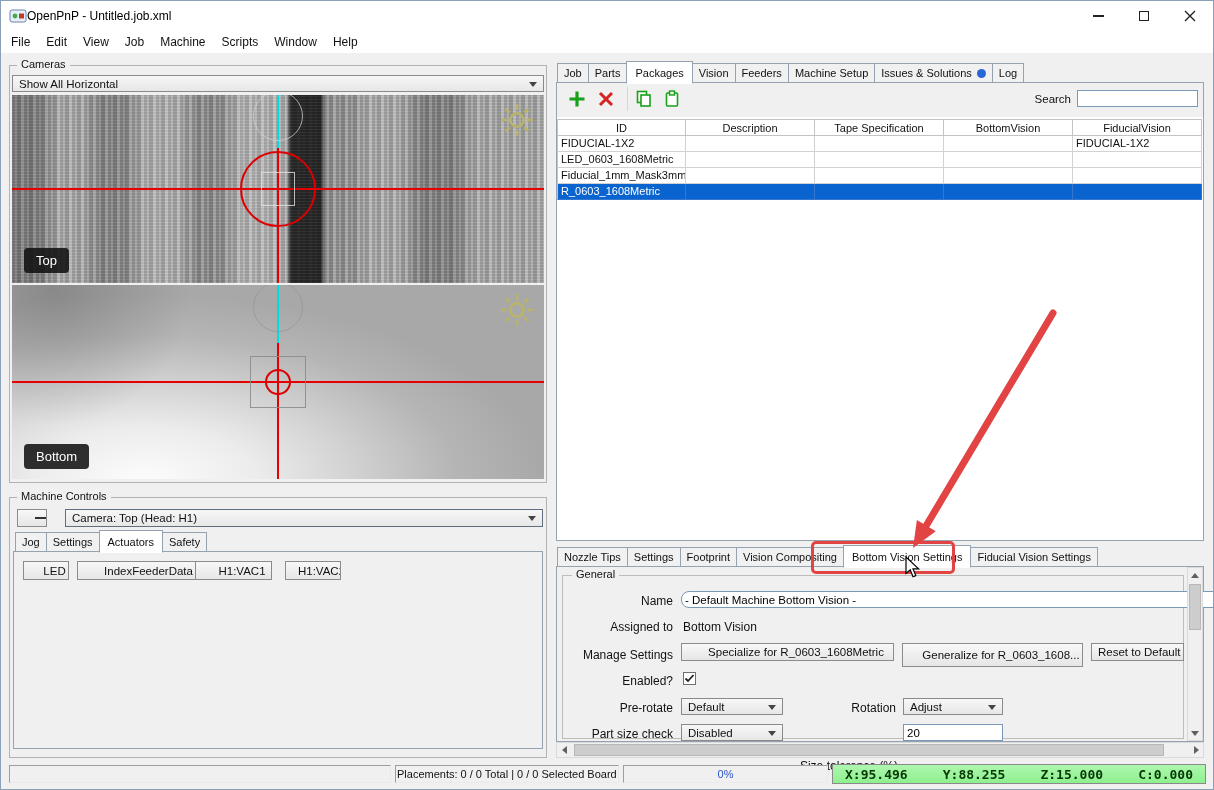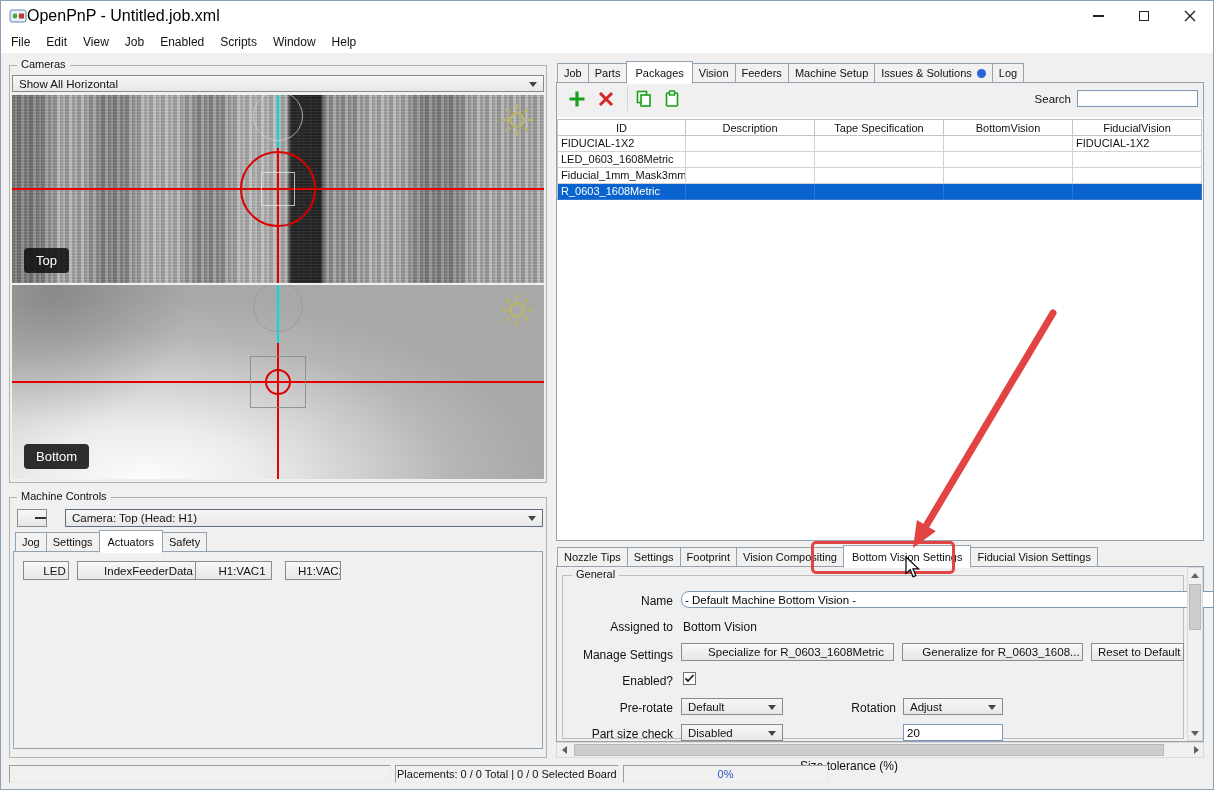--- a/index.html
+++ b/index.html
@@ -2,21 +2,21 @@
 <html><head>
 <meta charset="utf-8">
 <style>
   *{margin:0;padding:0;box-sizing:border-box;}
   html,body{width:1214px;height:790px;}
   body{font-family:"Liberation Sans",sans-serif;font-size:12px;color:#111;background:#dcdcdc;}
   .window{position:absolute;left:0;top:0;width:1214px;height:790px;background:#f0f0f0;border:1px solid #8aa0b8;overflow:hidden;}
   .abs{position:absolute;}
   
   .titlebar{position:absolute;left:0;top:0;right:0;height:30px;background:#fff;display:flex;align-items:center;}
-  .title-text{margin-left:6px;font-size:16px;color:#000;}
+  .title-text{margin-left:6px;font-size:12px;color:#000;}
   .win-controls{position:absolute;right:0;top:0;height:30px;display:flex;}
   .win-btn{width:46px;height:30px;display:flex;align-items:center;justify-content:center;background:#fff;}
   .g-min{width:11px;height:2px;background:#222;}
   .g-max{width:10px;height:10px;border:1.5px solid #222;}
   .menubar{position:absolute;left:0;top:30px;right:0;height:22px;background:#fff;display:flex;align-items:center;padding-left:2px;}
   .menu-item{padding:3px 8px;font-size:12px;}
   
   .group{position:absolute;border:1px solid #b2b2b2;}
   .group-title{position:absolute;background:#f0f0f0;padding:0 4px;font-size:11px;z-index:2;}
   
@@ -93,21 +93,21 @@
           </svg>
         </div>
     </div>
   </div>
 
   <div class="menubar">
     <span class="menu-item">File</span>
     <span class="menu-item">Edit</span>
     <span class="menu-item">View</span>
     <span class="menu-item">Job</span>
-    <span class="menu-item">Enabled</span>
+    <span class="menu-item">Machine</span>
     <span class="menu-item">Scripts</span>
     <span class="menu-item">Window</span>
     <span class="menu-item">Help</span>
   </div>
 
   <div class="group" style="left:8px;top:64px;width:538px;height:418px;"></div>
   <span class="group-title" style="left:16px;top:57px;">Cameras</span>
 
   <div class="combo" style="left:11px;top:74px;width:532px;height:17px;">
     <span>Show All Horizontal</span>
@@ -272,21 +272,21 @@
   <span class="group-title" style="left:571px;top:567px;">General</span>
 
   <span class="flabel" style="left:540px;top:593px;width:132px;">Name</span>
   <input class="tinput" style="left: 680px; top: 590px; width: 606px; height: 17px; border-radius: 8px;" value="- Default Machine Bottom Vision -">
 
   <span class="flabel" style="left:540px;top:619px;width:132px;">Assigned to</span>
   <span class="flabel" style="left:682px;top:619px;width:200px;text-align:left;">Bottom Vision</span>
 
   <span class="flabel" style="left:540px;top:647px;width:132px;">Manage Settings</span>
   <div class="btn" style="left:680px;top:642px;width:213px;height:18px;">Specialize for  R_0603_1608Metric</div>
-  <div class="btn" style="left:901px;top:642px;width:181px;height:18px;">Generalize for R_0603_1608...</div>
+  <div class="btn" style="left:901px;top:642px;width:181px;height:24px;">Generalize for R_0603_1608...</div>
   <div class="btn" style="left:1090px;top:642px;width:93px;height:18px;justify-content:flex-start;padding-left:6px;">Reset to Default</div>
 
   <span class="flabel" style="left:540px;top:673px;width:132px;">Enabled?</span>
   <div class="checkbox" style="left:682px;top:671px;">
     <svg width="11" height="11" viewBox="0 0 11 11">
         <path d="M1.5 5.5 L4 8 L9.5 2" stroke="#222" stroke-width="1.8" fill="none"></path>
       </svg>
   </div>
 
   <span class="flabel" style="left:540px;top:700px;width:132px;">Pre-rotate</span>
@@ -324,20 +324,26 @@
       </div>
     <div class="sb-thumb" style="left:17px;top:1px;width:590px;height:12px;"></div>
     <div class="sb-btn" style="right:0;top:0;">
         <div class="tri-right"></div>
       </div>
   </div>
 
   <div class="sunken" style="left:8px;top:764px;width:382px;height:18px;"></div>
   <div class="sunken" style="left:394px;top:764px;width:224px;height:18px;padding-left:1px;">Placements: 0 / 0 Total | 0 / 0 Selected Board</div>
   <div class="sunken" style="left:622px;top:764px;width:205px;height:18px;justify-content:center;color:#2b55cc;">0%</div>
+  <div class="dro" style="left:831px;top:763px;width:374px;height:20px;">
+    <span>X:95.496</span>
+    <span>Y:88.255</span>
+    <span>Z:15.000</span>
+    <span>C:0.000</span>
+  </div>
 
   <div class="annot-box" style="left:810px;top:540px;width:144px;height:33px;"></div>
   <svg class="overlay-svg" width="1214" height="790">
     <line x1="1052" y1="312" x2="925" y2="525" stroke="#e24444" stroke-width="7" stroke-linecap="round"></line>
     <polygon points="912,547 915.9,519.1 934.8,530.3" fill="#e24444"></polygon>
   </svg>
   <svg class="overlay-svg" style="left:904px;top:555px;z-index:60;" width="22" height="24">
     <path d="M1 1 L1 17.5 L5.2 13.8 L8 20.8 L10.8 19.6 L8 12.8 L13.6 12.8 Z" fill="#fff" stroke="#000" stroke-width="1.2"></path>
   </svg>
 

